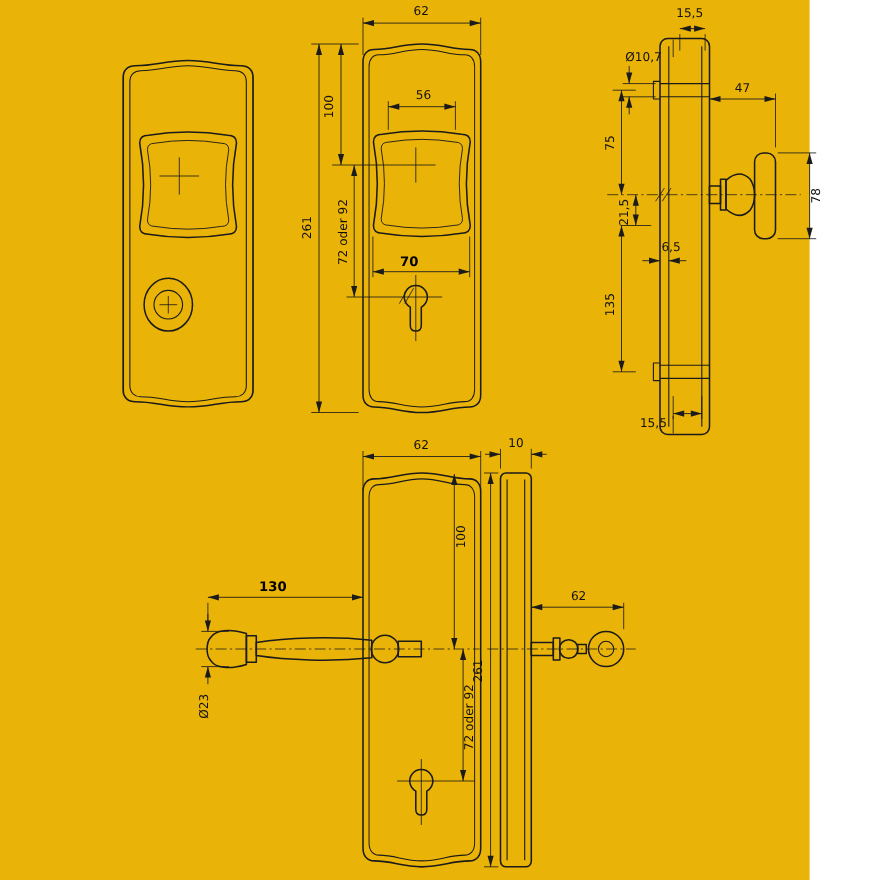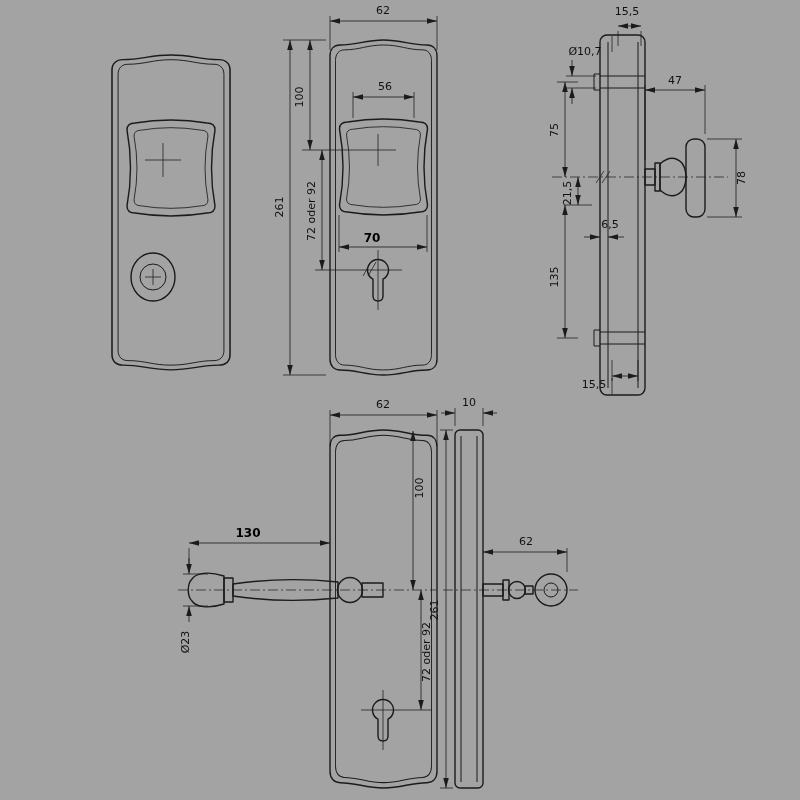--- a/index.html
+++ b/index.html
@@ -1,16 +1,16 @@
 <!DOCTYPE html>
 <html><head>
 <meta charset="utf-8">
 <style>
   html,body{margin:0;padding:0;background:#ffffff;}
-  .stage{width:800px;height:800px;background:#a3a3a3;position:relative;font-family:"DejaVu Sans",sans-serif;}
+  .stage{width:736px;height:800px;background:#eab308;position:relative;font-family:"DejaVu Sans",sans-serif;}
   svg{display:block;}
   .o{fill:none;stroke:#1b1b1b;stroke-width:1.4;stroke-linejoin:round;stroke-linecap:round;}
   .i{fill:none;stroke:#1b1b1b;stroke-width:1;stroke-linejoin:round;}
   .t{fill:none;stroke:#1b1b1b;stroke-width:.75;}
   .dim{fill:none;stroke:#1b1b1b;stroke-width:.8;marker-start:url(#arr);marker-end:url(#arr);}
   .dima{fill:none;stroke:#1b1b1b;stroke-width:.8;marker-end:url(#arr);}
   .cl{fill:none;stroke:#1b1b1b;stroke-width:.7;stroke-dasharray:10 3 2 3;}
   .lb{fill:#111;font-family:"DejaVu Sans",sans-serif;font-size:11px;text-anchor:middle;stroke:none;}
   .lbb{fill:#000;font-family:"DejaVu Sans",sans-serif;font-size:12px;font-weight:bold;text-anchor:middle;stroke:none;}
 </style>

